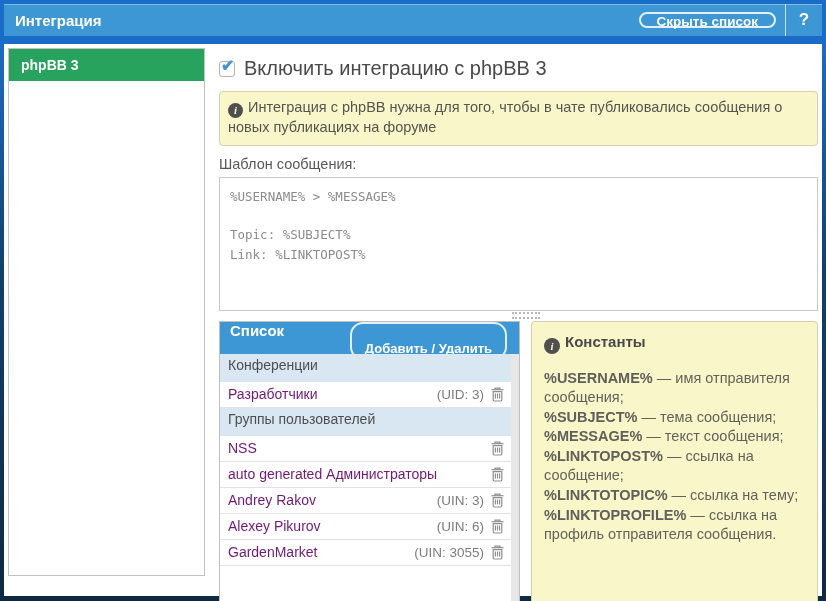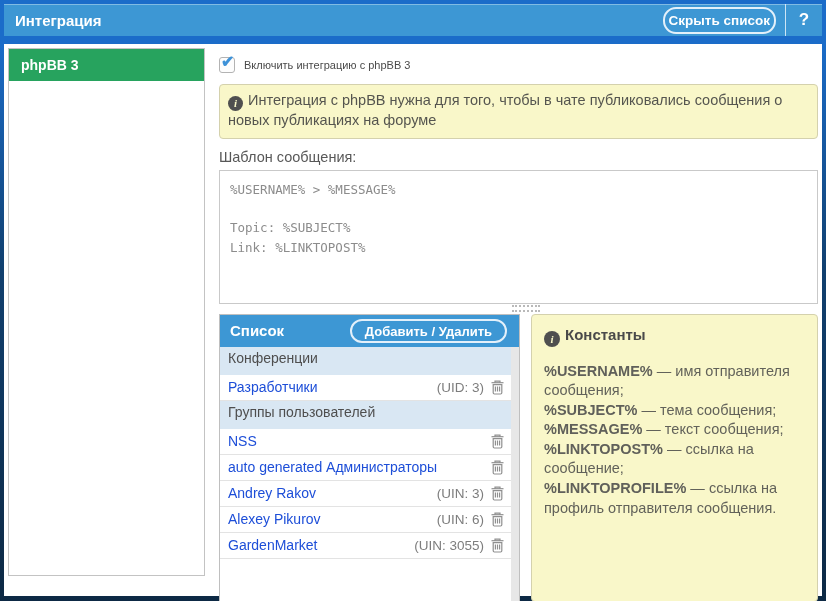--- a/index.html
+++ b/index.html
@@ -24,21 +24,21 @@
   }
   .titlebar .title {
     font-size: 15px; font-weight: bold; padding-left: 11px;
     flex: 1;
   }
   .btn-outline {
     border: 2px solid #e3f0fa; border-radius: 13px;
     background: transparent; color: #fff;
     font-family: "Liberation Sans", sans-serif;
     font-size: 13.5px; font-weight: bold;
-    height: 27px; padding: 0 4px;
+    height: 16px; padding: 0 16px;
     cursor: pointer;
   }
   .titlebar .vdivider {
     width: 1px; height: 32px; background: rgba(230,242,250,0.85);
     margin: 0 0 0 9px;
   }
   .help-btn {
     width: 36px; height: 32px; background: transparent; border: none;
     color: #fff; font-size: 17px; font-weight: bold; cursor: pointer;
     font-family: "Liberation Sans", sans-serif;
@@ -74,21 +74,21 @@
   .checkbox {
     width: 16px; height: 16px;
     border: 1px solid #b3b3b3; border-radius: 3px;
     background: #fdfdfd; position: relative;
     cursor: pointer; flex-shrink: 0;
   }
   .checkbox .check {
     position: absolute; left: 1px; top: -6px;
     color: #3e92d8; font-size: 16px; font-weight: bold;
   }
-  .check-row label { font-size: 11px; color: #4a4a4a; margin-left: 9px; cursor: pointer; }
+  .check-row label { font-size: 20px; color: #4a4a4a; margin-left: 9px; cursor: pointer; }
 
   .info-note {
     margin: 11px 0 0 7px;
     background: #f9f7c9;
     border: 1px solid #d4d1ad;
     border-radius: 4px;
     padding: 6px 10px 7px 8px;
     font-size: 14.5px; color: #55554f;
     line-height: 1.35;
   }
@@ -124,39 +124,39 @@
   
   .list-panel {
     width: 301px; height: 288px; flex-shrink: 0;
     border: 1px solid #bfbfbf;
     background: #fff;
     position: relative;
     overflow: hidden;
   }
   .list-header {
     height: 32px; background: #3d97d4;
-    display: flex; align-items: center; justify-content: space-between;
+    display: flex; justify-content: space-between;
     padding: 0 12px 0 10px;
   }
   .list-header .list-title { color: #fff; font-size: 15px; font-weight: bold; }
-  .list-header .btn-outline { font-size: 13px; padding: 3px 13px; height: 24px; }
+  .list-header .btn-outline { font-size: 13px; padding: 17px 13px; height: 24px; }
   .list-rows { position: relative; }
   .row-section {
     height: 28px; line-height: 23px;
     background: #d9e7f3; color: #4e4e4e;
     font-size: 14px; padding-left: 8px;
   }
   .row-item {
     height: 26px;
     display: flex; align-items: center;
     border-bottom: 1px solid #e3e3e3;
     padding: 0 14px 0 8px;
     background: #fff;
   }
-  .row-item .item-label { flex: 1; font-size: 14px; color: #1d4ed8; white-space: nowrap; overflow: hidden; }
+  .row-item .item-label { flex: 1; font-size: 14px; color: #701a75; white-space: nowrap; overflow: hidden; }
   .row-item .item-id { font-size: 13.5px; color: #7d7d7d; margin-right: 6px; white-space: nowrap; }
   .trash-btn { background: none; border: none; padding: 0; cursor: pointer; line-height: 0; }
   .scroll-track {
     position: absolute; top: 32px; right: 0; bottom: 0; width: 8px;
     background: #e7e7e7;
   }
 
   
   .constants-panel {
     flex: 1; height: 288px;
@@ -310,20 +310,24 @@
           </div>
           <div class="const-line">
             <b>%MESSAGE%</b>
             <span>— текст сообщения;</span>
           </div>
           <div class="const-line">
             <b>%LINKTOPOST%</b>
             <span>— ссылка на сообщение;</span>
           </div>
           <div class="const-line">
+            <b>%LINKTOTOPIC%</b>
+            <span>— ссылка на тему;</span>
+          </div>
+          <div class="const-line">
             <b>%LINKTOPROFILE%</b>
             <span>— ссылка на профиль отправителя сообщения.</span>
           </div>
         </div>
 
         <div class="resize-handle"></div>
       </div>
 
     </div>
   </div>

